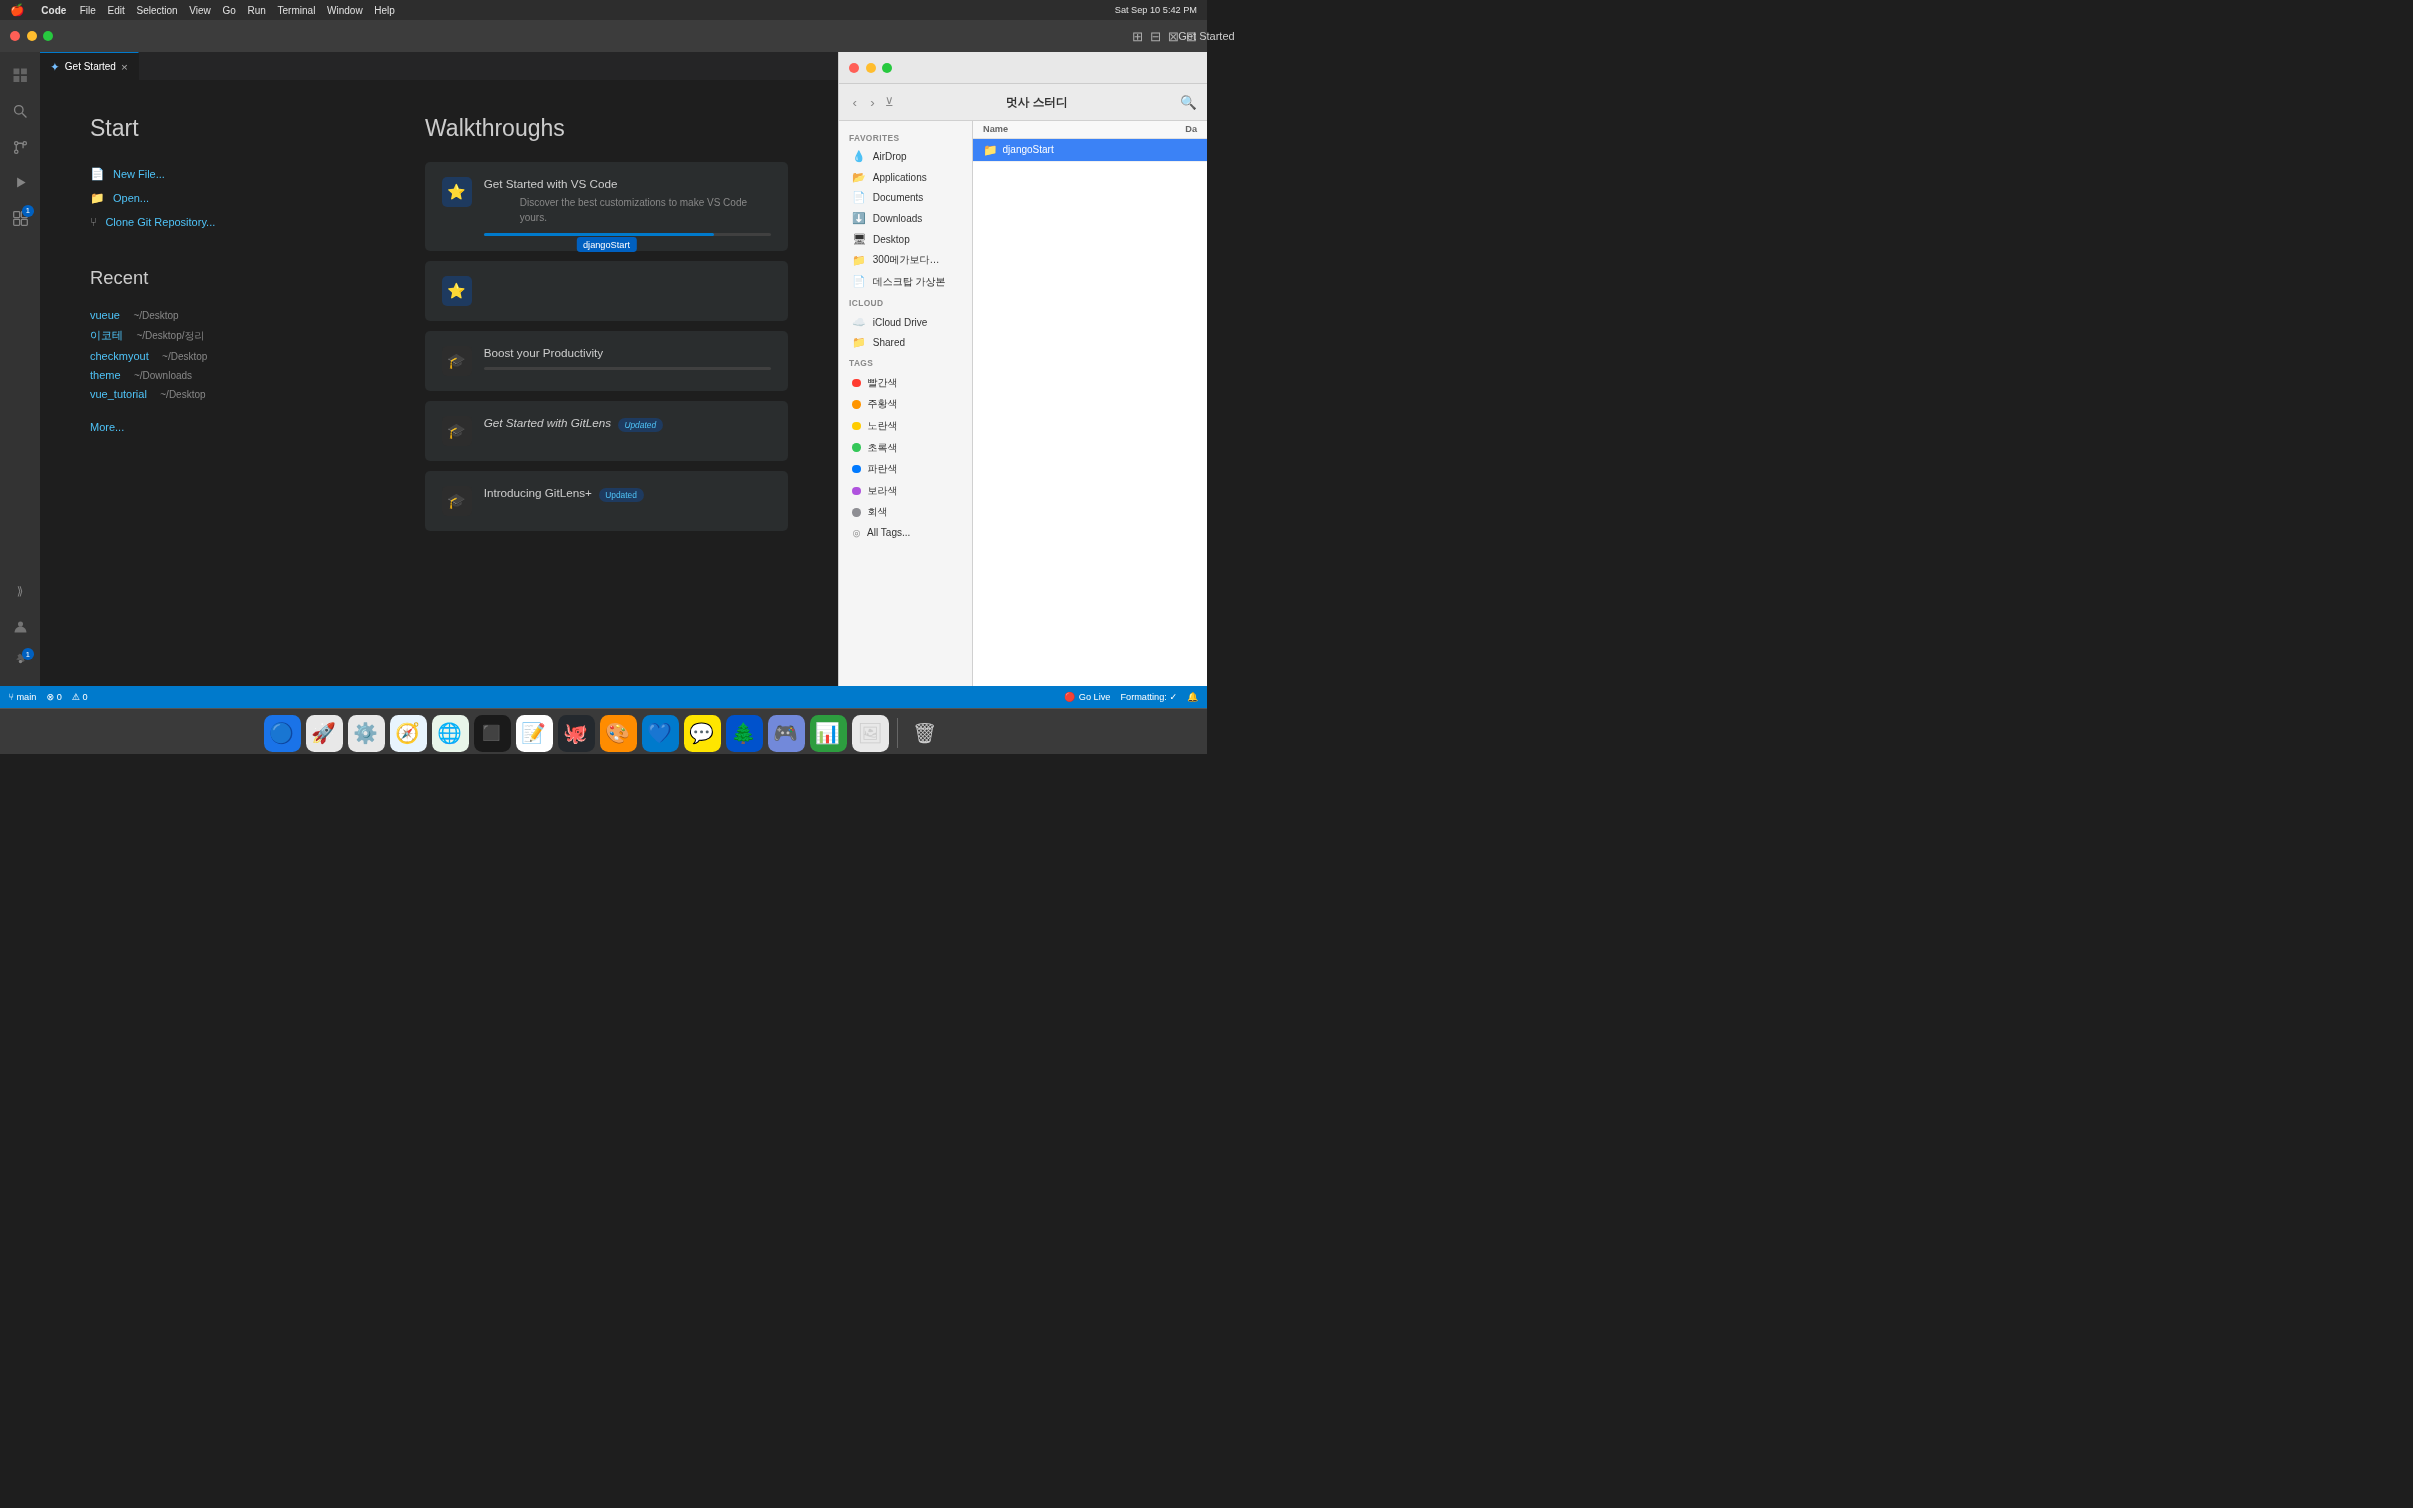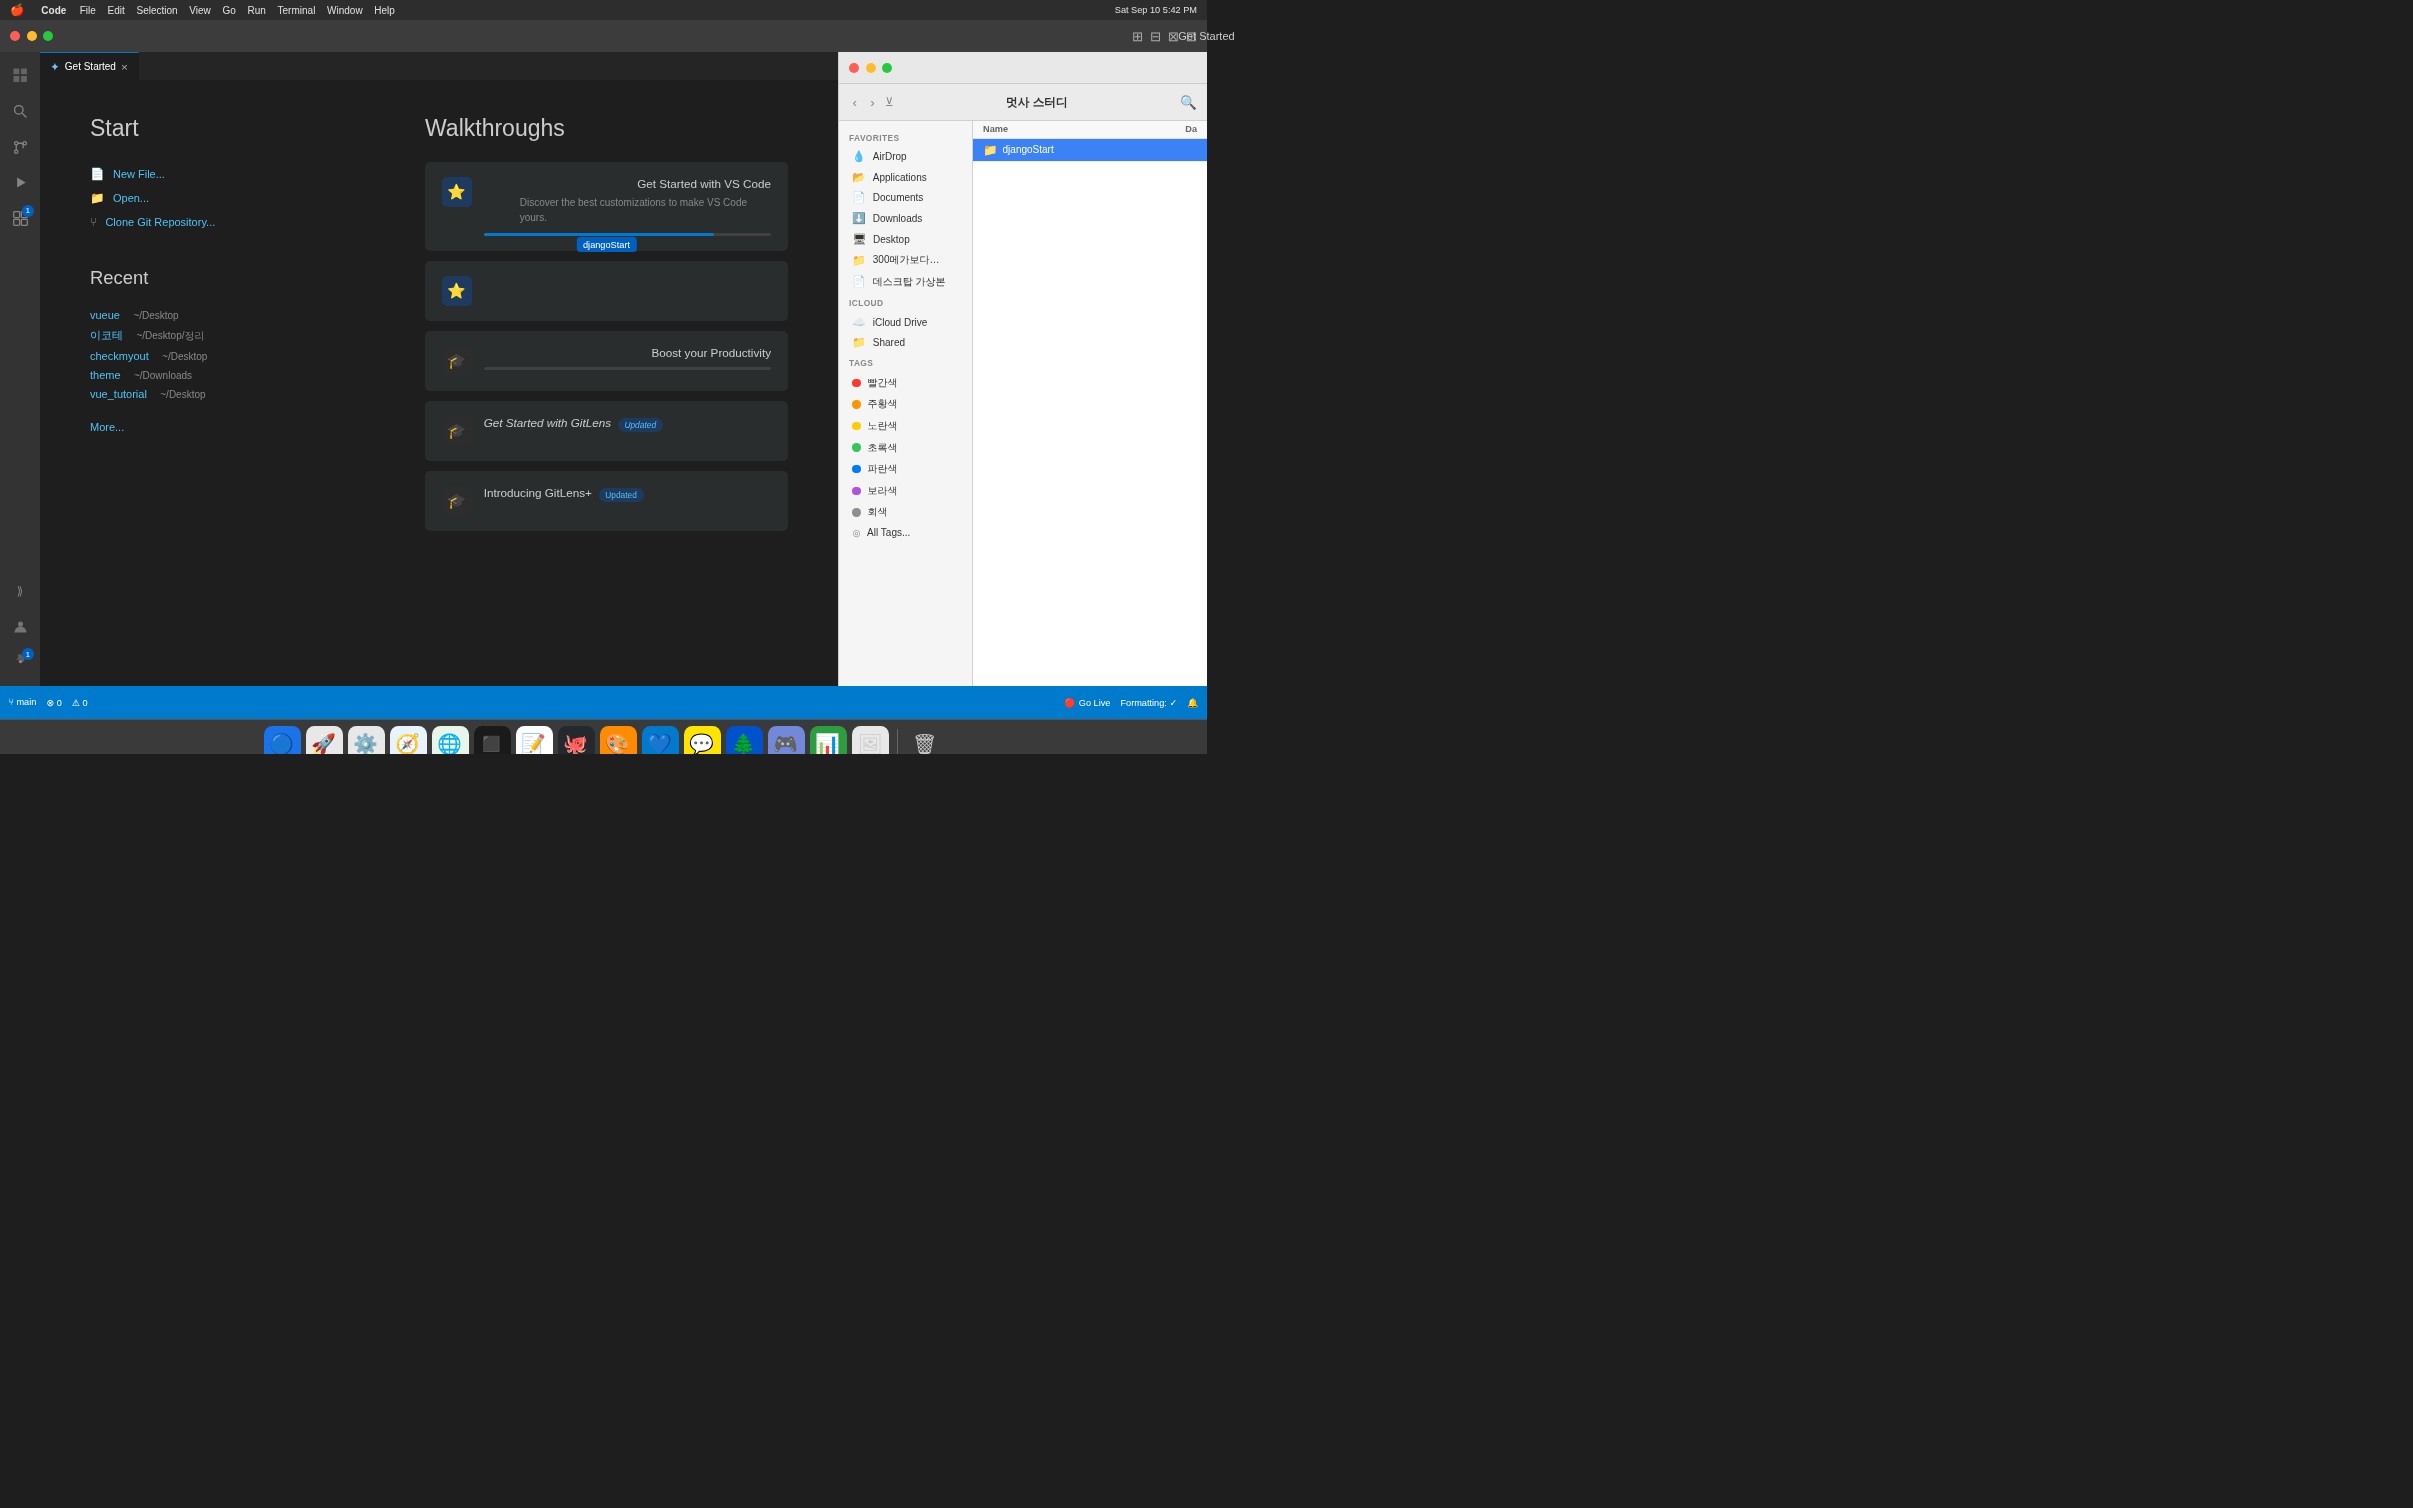--- a/index.html
+++ b/index.html
@@ -196,21 +196,21 @@
       display: flex;
       align-items: center;
       justify-content: center;
       flex-shrink: 0;
       font-size: 15px;
     }
     .wt-icon-blue { background: #1e3a5f; color: #4fc3f7; }
     .wt-icon-dark { background: #2d2d2d; color: #aaa; }
 
     .wt-content { flex: 1; }
-    .wt-title { font-size: 11.7px; font-weight: 500; color: #cccccc; margin-bottom: 5px; text-align: right; }
+    .wt-title { font-size: 11.7px; font-weight: 500; color: #cccccc; margin-bottom: 5px; }
     .wt-desc { font-size: 10px; color: #888; line-height: 1.5; padding-left: 36px; }
     .wt-progress {
       height: 2.5px;
       background: #404040;
       border-radius: 1.7px;
       margin-top: 8.4px;
     }
     .wt-progress-fill {
       height: 100%;
       background: #007acc;
@@ -355,21 +355,21 @@
     }
     .tag-dot {
       width: 8.4px;
       height: 8.4px;
       border-radius: 50%;
       flex-shrink: 0;
     }
 
     
     .status-bar {
-      height: 33px;
+      height: 22px;
       background: #007acc;
       display: flex;
       align-items: center;
       padding: 0 8.4px;
       font-size: 9.2px;
       color: white;
       gap: 10px;
     }
     .status-bar-right {
       margin-left: auto;

